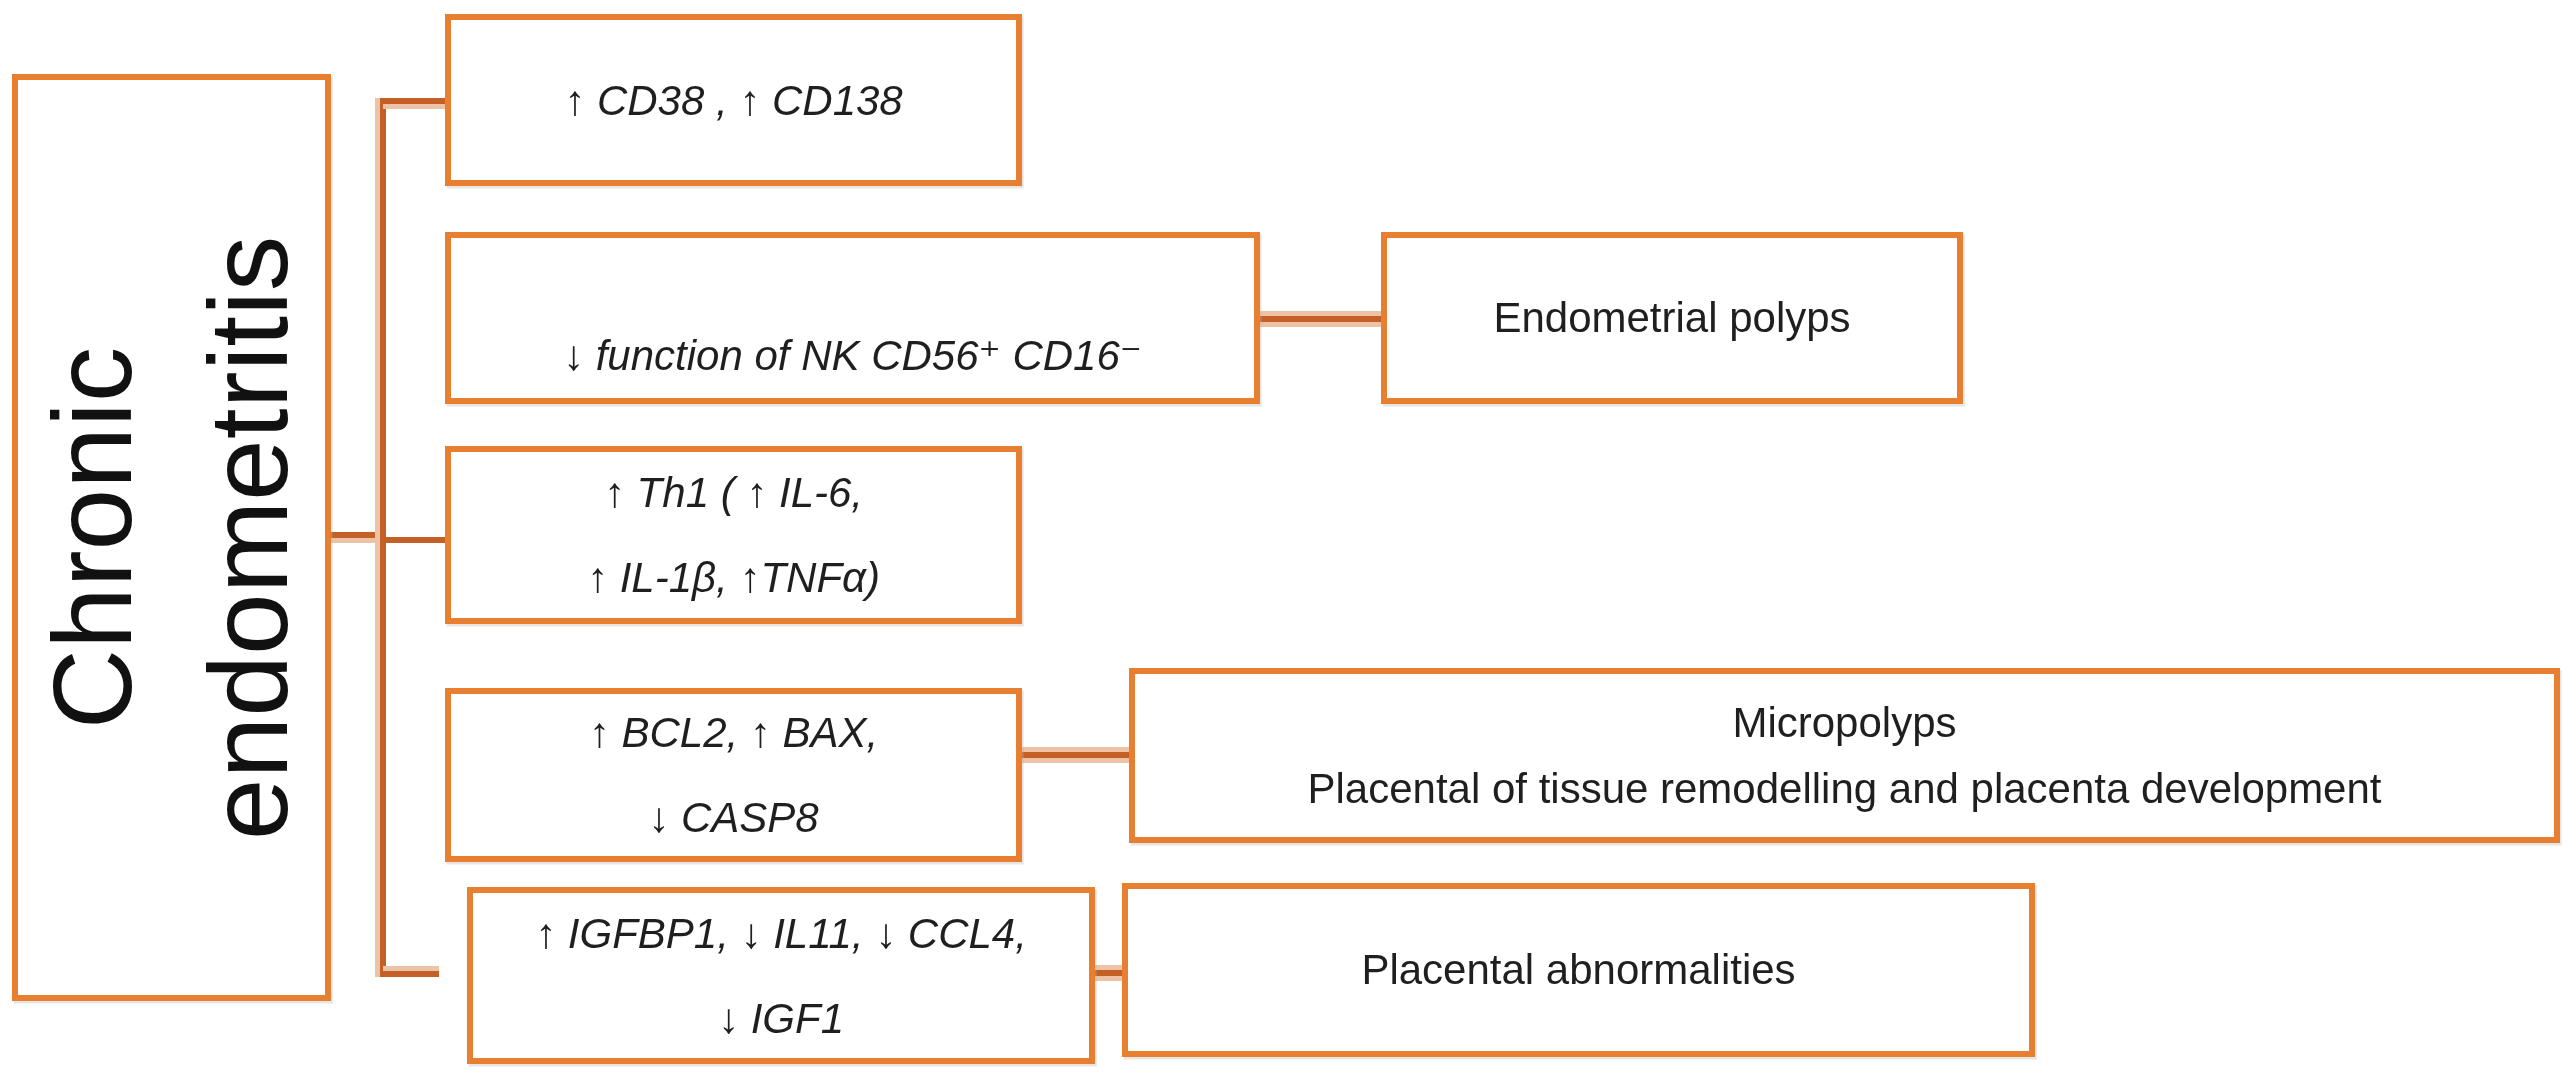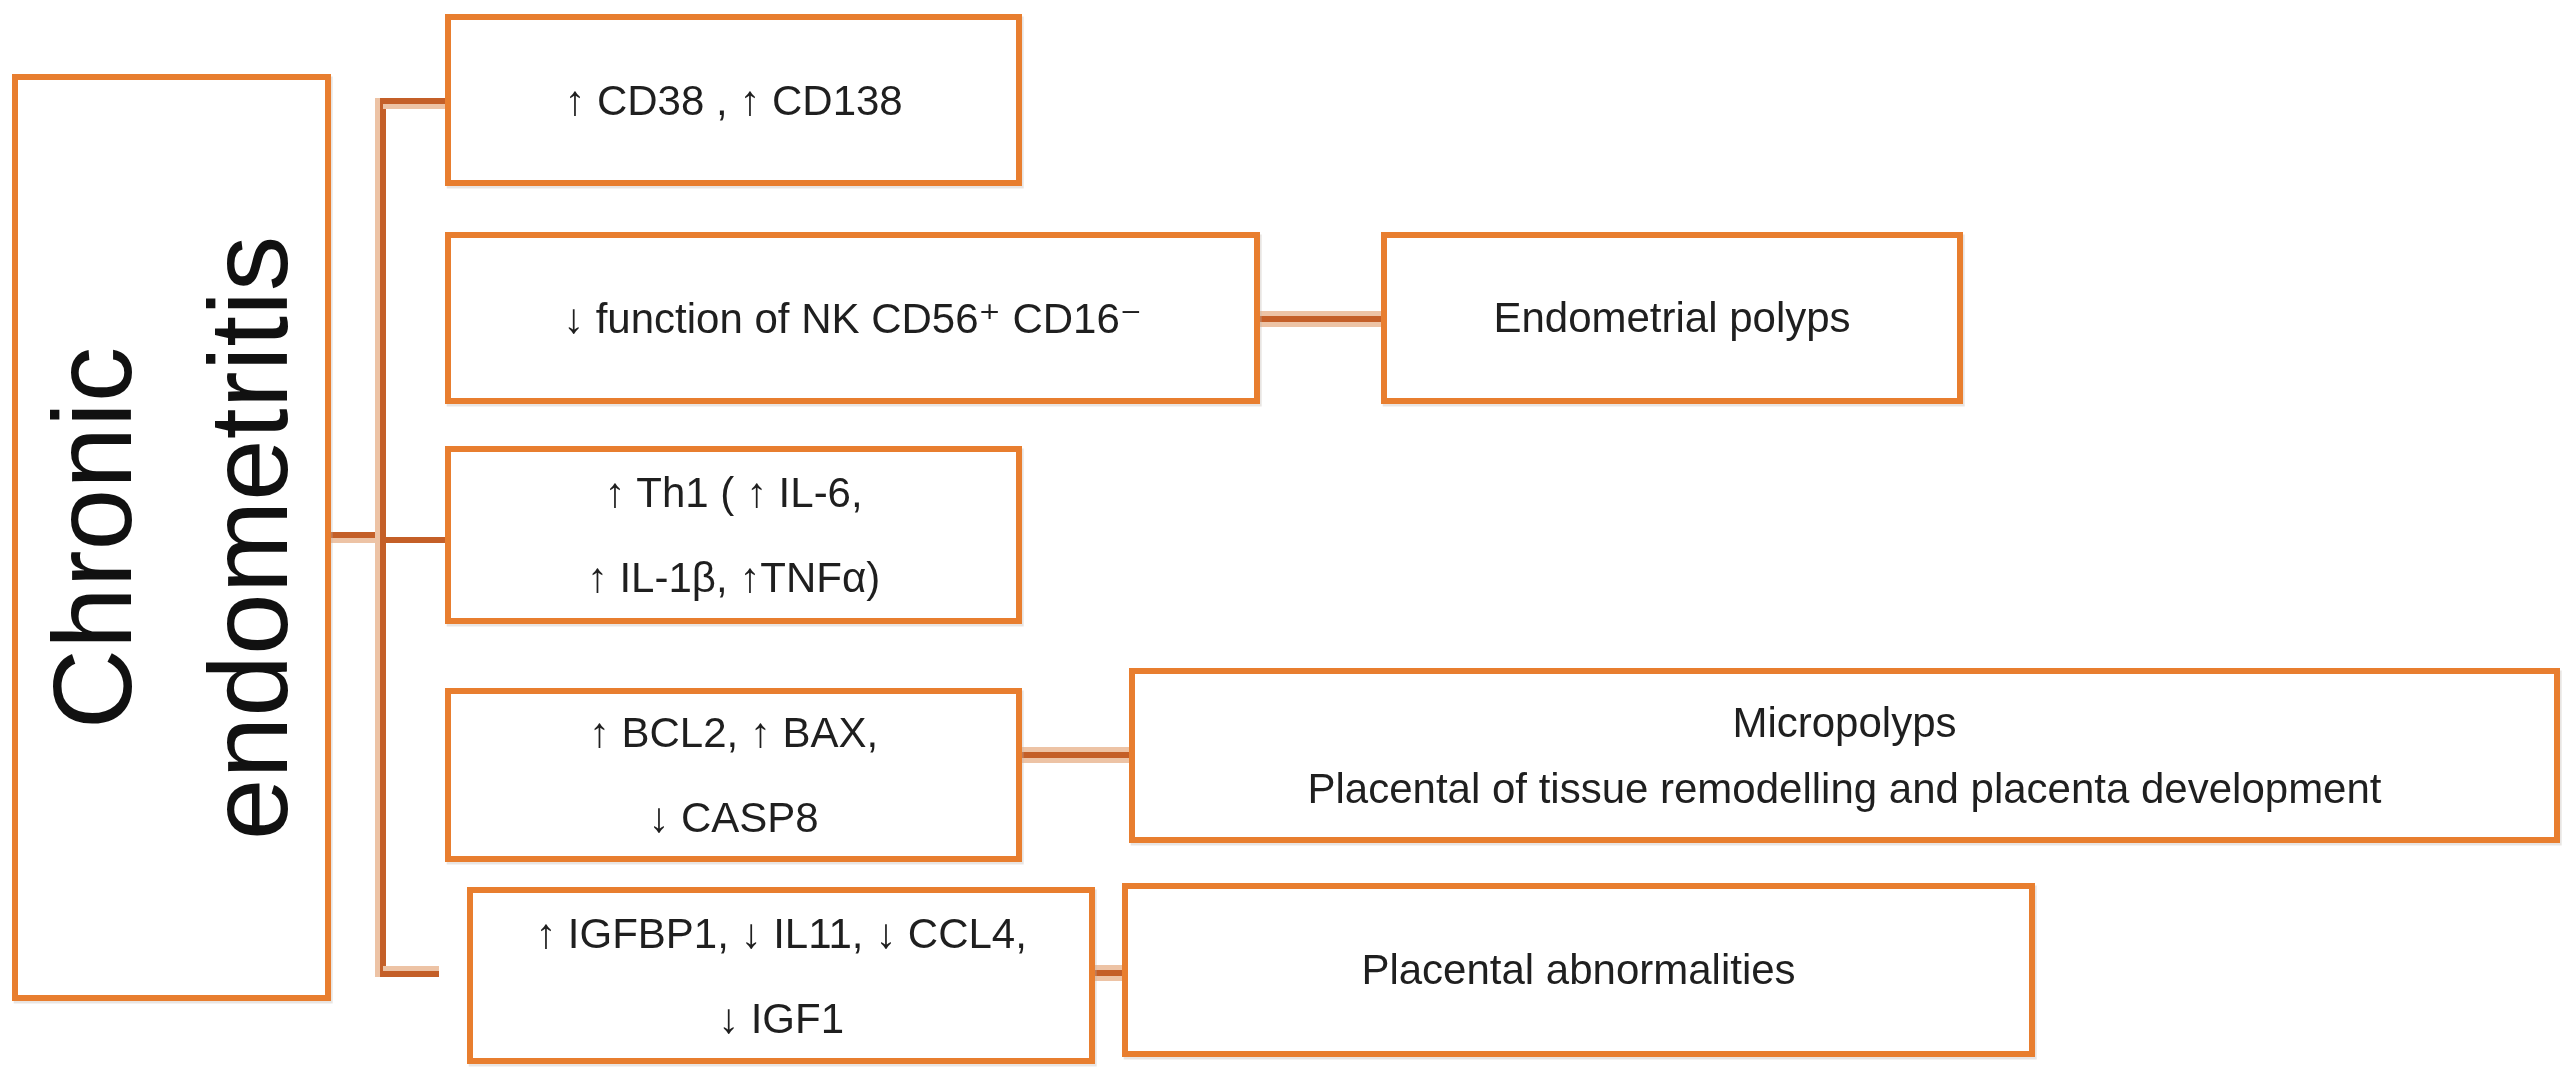--- a/index.html
+++ b/index.html
@@ -20,25 +20,25 @@
     display:flex;
     flex-direction:column;
     align-items:center;
     justify-content:center;
     text-align:center;
     font-size:42px;
     line-height:54px;
     box-shadow:1.7px 2.5px 0 rgba(190,180,175,.35);
   }
   .node .line{display:block;white-space:nowrap;}
-  .node.sp .line{line-height:85px;}     
+  .node.sp .line{line-height:85px;font-style:italic;}     
 
   .box-root   {left:11.7px;  top:74px;   width:319px;  height:927px;}
   .box-cd38   {left:445px; top:14.2px;   width:577px;  height:172px;}
-  .box-nk     {left:445px; top:232px;  width:815px;  height:172px;}
+  .box-nk     {left:445px; top:232px;  width:815px;  height:172px;justify-content:flex-end;}
   .box-polyps {left:1381px;top:232px;  width:582px;  height:172px;}
   .box-th1    {left:445px; top:446px;  width:577px;  height:178px;}
   .box-bcl2   {left:445px; top:667px;  width:577px;  height:174px;margin-top:21px;}
   .box-micro  {left:1129px;top:668px;  width:1431px; height:175px;gap:12px;}
   .box-igfbp1 {left:439px; top:887px; width:628px;  height:177px;margin-left:28px;}
   .box-plac   {left:1122px;top:883px; width:913px; height:174px;text-align:right;}
 
   
   .root-label{
     transform:rotate(-90deg);

